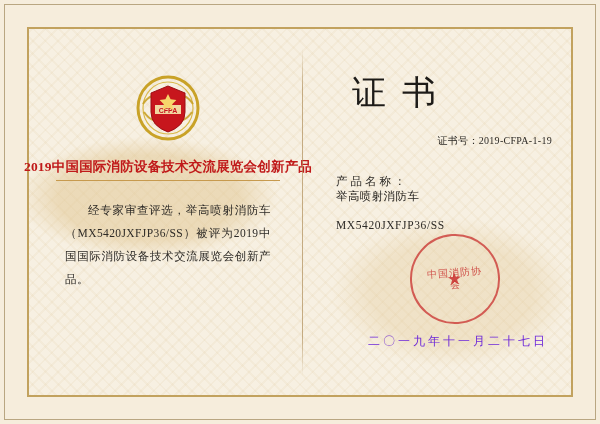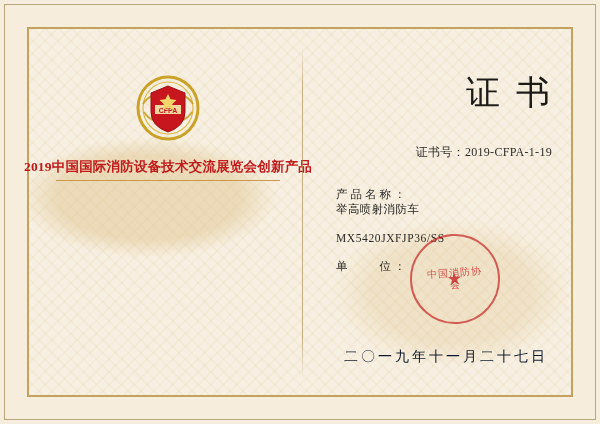--- a/index.html
+++ b/index.html
@@ -137,27 +137,27 @@
     position: relative;
     flex: 1;
     padding-left: 34px;
     box-sizing: border-box;
   }
   .cert-title {
     margin-top: 36px;
     font-size: 34px;
     letter-spacing: 16px;
     color: #1d1b18;
-    text-align: right;
+    text-align: left;
     padding-left: 16px;
     font-weight: 500;
   }
   .cert-no {
-    margin-top: 28px;
-    font-size: 12px;
+    margin-top: 18px;
+    font-size: 10px;
     color: #2d2a26;
     text-align: right;
     padding-right: 14px;
     letter-spacing: 0.3px;
   }
   .fields {
     margin-top: 26px;
     padding-right: 10px;
   }
   .field-row {
@@ -221,24 +221,24 @@
     position: absolute;
     left: 50%; top: 50%;
     transform: translate(-50%,-50%);
     font-size: 17px;
     color: rgba(197,32,32,0.85);
   }
 
   .date-line {
     position: absolute;
     right: 18px;
-    bottom: 24px;
-    font-size: 14px;
+    bottom: 40px;
+    font-size: 12px;
     letter-spacing: 3px;
-    color: #0f172a;
+    color: #6d28d9;
   }
 </style>
 </head>
 <body>
 
 <div class="certificate">
 
   <div class="outer-hairline"></div>
   <div class="border-band"></div>
   <div class="border-band-inner"></div>
@@ -269,20 +269,21 @@
 
             <path d="M33 20 l2.6 5.3 5.8 .8 -4.2 4.1 1 5.8 -5.2 -2.7 -5.2 2.7 1 -5.8 -4.2 -4.1 5.8 -.8 Z" fill="#f6d66b"></path>
           </g>
         </svg>
       </div>
 
       <div class="left-title">2019中国国际消防设备技术交流展览会创新产品</div>
       <div class="left-title-rule"></div>
 
       <div class="body-text">
+        <p class="indent">经专家审查评选，举高喷射消防车（MX5420JXFJP36/SS）被评为2019中国国际消防设备技术交流展览会创新产品。</p>
       </div>
     </div>
 
     <div class="divider"></div>
 
     <div class="right-panel">
 
       <div class="cert-title">证书</div>
 
       <div class="cert-no">
@@ -294,21 +295,20 @@
         <div class="field-row">
           <div class="field-label">产品名称：</div>
           <div class="field-value handwrite">举高喷射消防车</div>
         </div>
 
         <div class="field-row">
           <div class="field-value mono">MX5420JXFJP36/SS</div>
         </div>
 
         <div class="field-row">
-          <div class="field-label">单　　位：</div>
         </div>
 
       </div>
 
       <div class="seal">
         <div class="seal-inner">中国消防协会</div>
         <span class="seal-star">★</span>
       </div>
 
       <div class="date-line">二〇一九年十一月二十七日</div>

